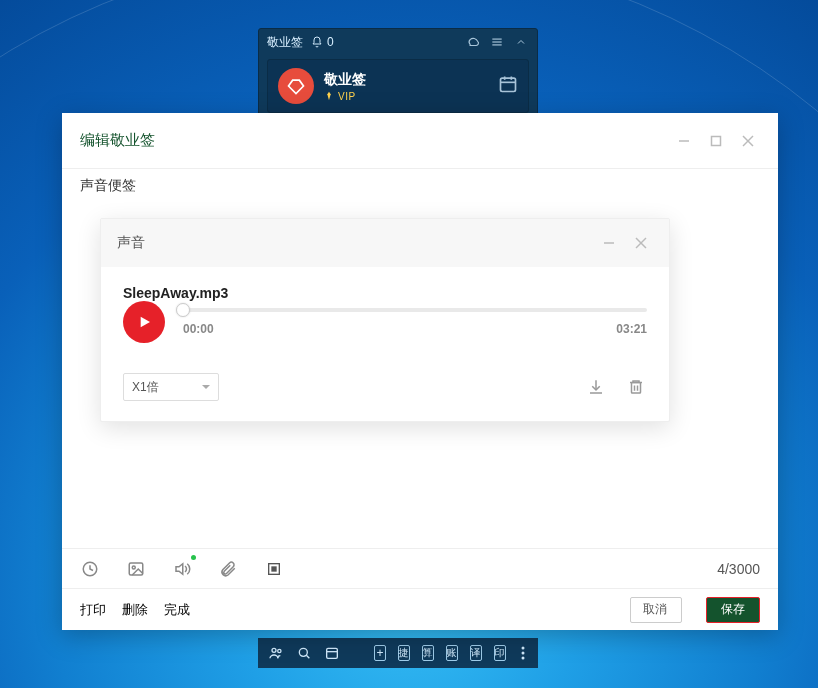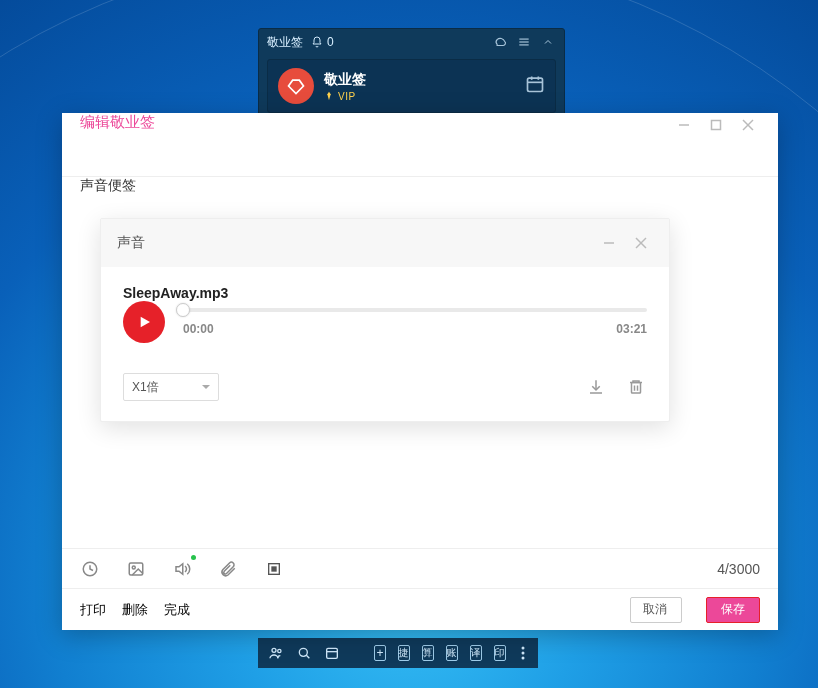--- a/index.html
+++ b/index.html
@@ -9,21 +9,21 @@
   }
   body::before, body::after {
     content:""; position:absolute; border:1px solid rgba(255,255,255,0.15);
     border-radius:50%;
   }
   body::before { width:1400px; height:1400px; left:-330px; top:-50px; }
   body::after  { width:1800px; height:1800px; left:-530px; top:-250px; }
 
   
   .back-app {
-    position:absolute; left:258px; top:28px; width:307px;
+    position:absolute; left:258px; top:28px; width:280px;
     background:#0f3a5b; border:1px solid #0a2c46; border-radius:3px;
     color:#d8efff;
   }
   .back-titlebar {
     height:26px; display:flex; align-items:center; padding:0 8px; gap:8px; font-size:12px;
   }
   .back-titlebar .t-title { flex:0 0 auto; }
   .back-titlebar .bell { display:inline-flex; align-items:center; gap:4px; }
   .back-titlebar .spacer { flex:1; }
   .back-titlebar .ico { width:16px; height:16px; display:inline-flex; align-items:center; justify-content:center; opacity:0.8; cursor:pointer;}
@@ -53,21 +53,21 @@
   .plus-tile {
     width:16px; height:16px; border:1px solid #9ecbe8; border-radius:2px; font-size:12px; line-height:14px; text-align:center;
   }
 
   
   .modal {
     position:absolute; left:62px; top:113px; width:716px; height:517px;
     background:#fff; box-shadow:0 6px 24px rgba(0,0,0,0.25);
   }
   .modal-title {
-    height:64px; display:flex; padding:0 18px; color:#ec4899; font-size:15px;
+    height:56px; display:flex; align-items:center; padding:0 18px; color:#14532d; font-size:15px;
     border-bottom:1px solid #eee;
   }
   .modal-title .spacer { flex:1; }
   .win-btn { width:24px; height:24px; display:inline-flex; align-items:center; justify-content:center; color:#aaa; cursor:pointer; margin-left:8px;}
   .win-btn svg { display:block; }
 
   .modal-body { position:absolute; left:0; top:48px; right:0; bottom:82px; padding:16px 18px 0 18px; }
   .note-label { font-size:14px; color:#333; }
 
   .sound-panel {
@@ -120,21 +120,21 @@
     position:absolute; left:0; right:0; bottom:0; height:42px; border-top:1px solid #eee;
     display:flex; align-items:center; padding:0 18px; gap:16px;
   }
   .link { font-size:13px; color:#000000; cursor:pointer;}
   .modal-footer2 .spacer { flex:1; }
   .btn {
     height:26px; padding:0 14px; font-size:12px; border-radius:2px; cursor:pointer;
     display:inline-flex; align-items:center; justify-content:center;
   }
   .btn-default { background:#fff; border:1px solid #ccc; color:#555;padding-left:12px;}
-  .btn-primary { background:#ec4899; border:1px solid #e62129; color:#fff; margin-left:8px;}
+  .btn-primary { background:#14532d; border:1px solid #e62129; color:#fff; margin-left:8px;}
 </style>
 </head>
 <body>
 
 <div class="back-app">
   <div class="back-titlebar">
     <span class="t-title">敬业签</span>
     <span class="bell">
       <svg width="12" height="12" viewBox="0 0 24 24" fill="none" stroke="#cfe8fa" stroke-width="2">
           <path d="M6 8a6 6 0 1 1 12 0v5l2 3H4l2-3V8z"></path>

